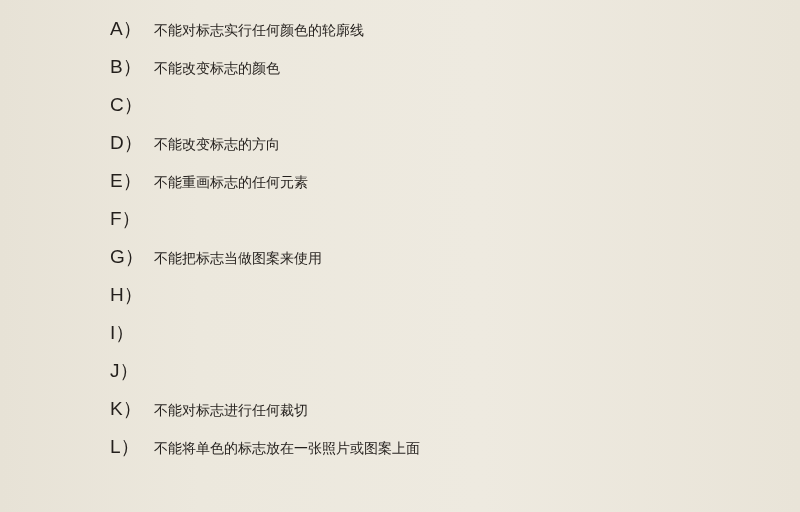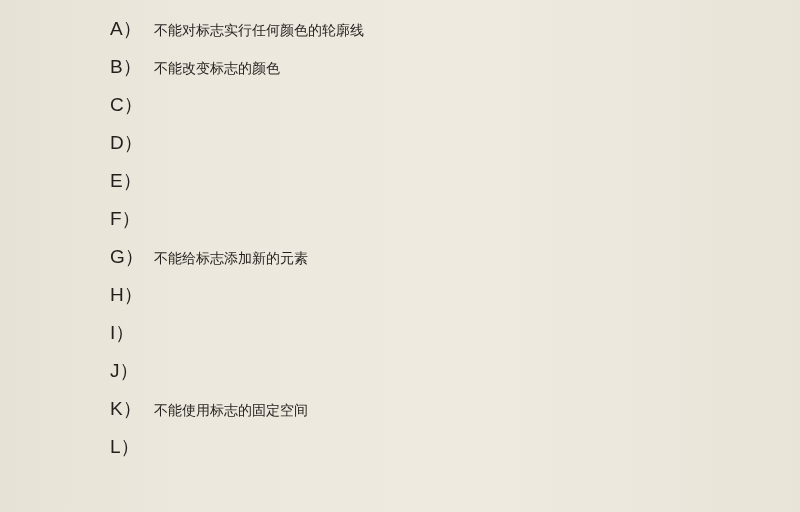--- a/index.html
+++ b/index.html
@@ -58,41 +58,44 @@
     </li>
     <li class="rule-item">
       <span class="rule-label">B）</span>
       <span class="rule-text">不能改变标志的颜色</span>
     </li>
     <li class="rule-item">
       <span class="rule-label">C）</span>
     </li>
     <li class="rule-item">
       <span class="rule-label">D）</span>
+      <span class="rule-text">不能改变标志的方向</span>
     </li>
     <li class="rule-item">
       <span class="rule-label">E）</span>
+      <span class="rule-text">不能重画标志的任何元素</span>
     </li>
     <li class="rule-item">
       <span class="rule-label">F）</span>
     </li>
     <li class="rule-item">
       <span class="rule-label">G）</span>
-      <span class="rule-text">不能给标志添加新的元素</span>
+      <span class="rule-text">不能把标志当做图案来使用</span>
     </li>
     <li class="rule-item">
       <span class="rule-label">H）</span>
     </li>
     <li class="rule-item">
       <span class="rule-label">I）</span>
     </li>
     <li class="rule-item">
       <span class="rule-label">J）</span>
     </li>
     <li class="rule-item">
       <span class="rule-label">K）</span>
-      <span class="rule-text">不能使用标志的固定空间</span>
+      <span class="rule-text">不能对标志进行任何裁切</span>
     </li>
     <li class="rule-item">
       <span class="rule-label">L）</span>
+      <span class="rule-text">不能将单色的标志放在一张照片或图案上面</span>
     </li>
   </ul>
 </div>
 
 </body></html>

